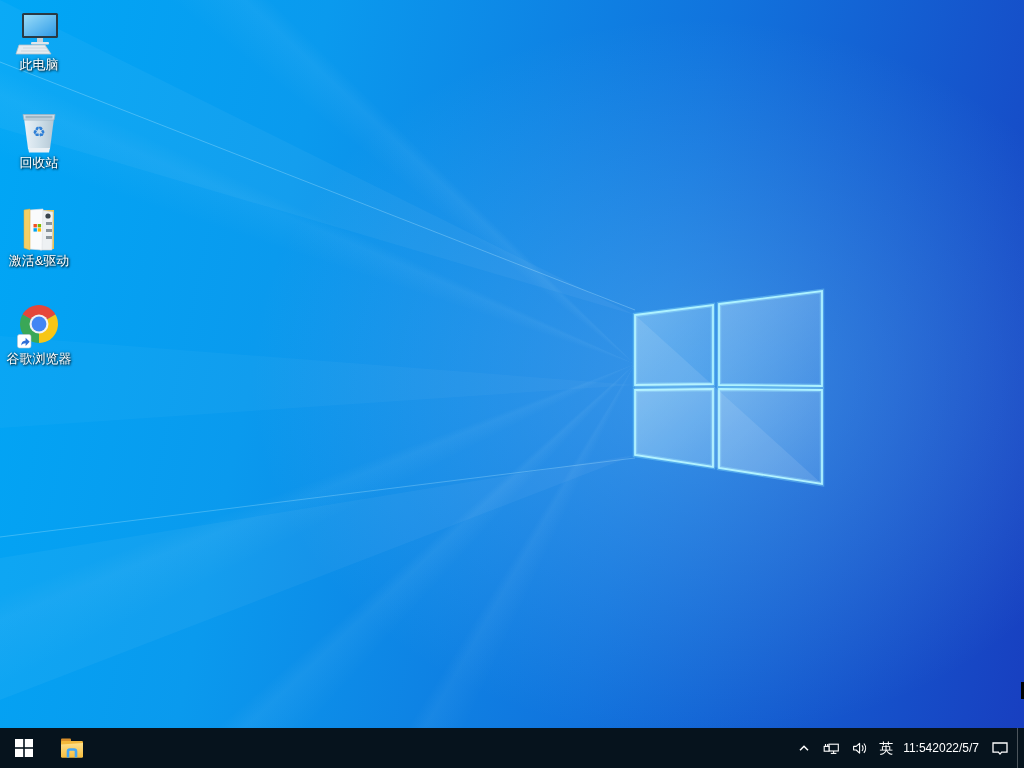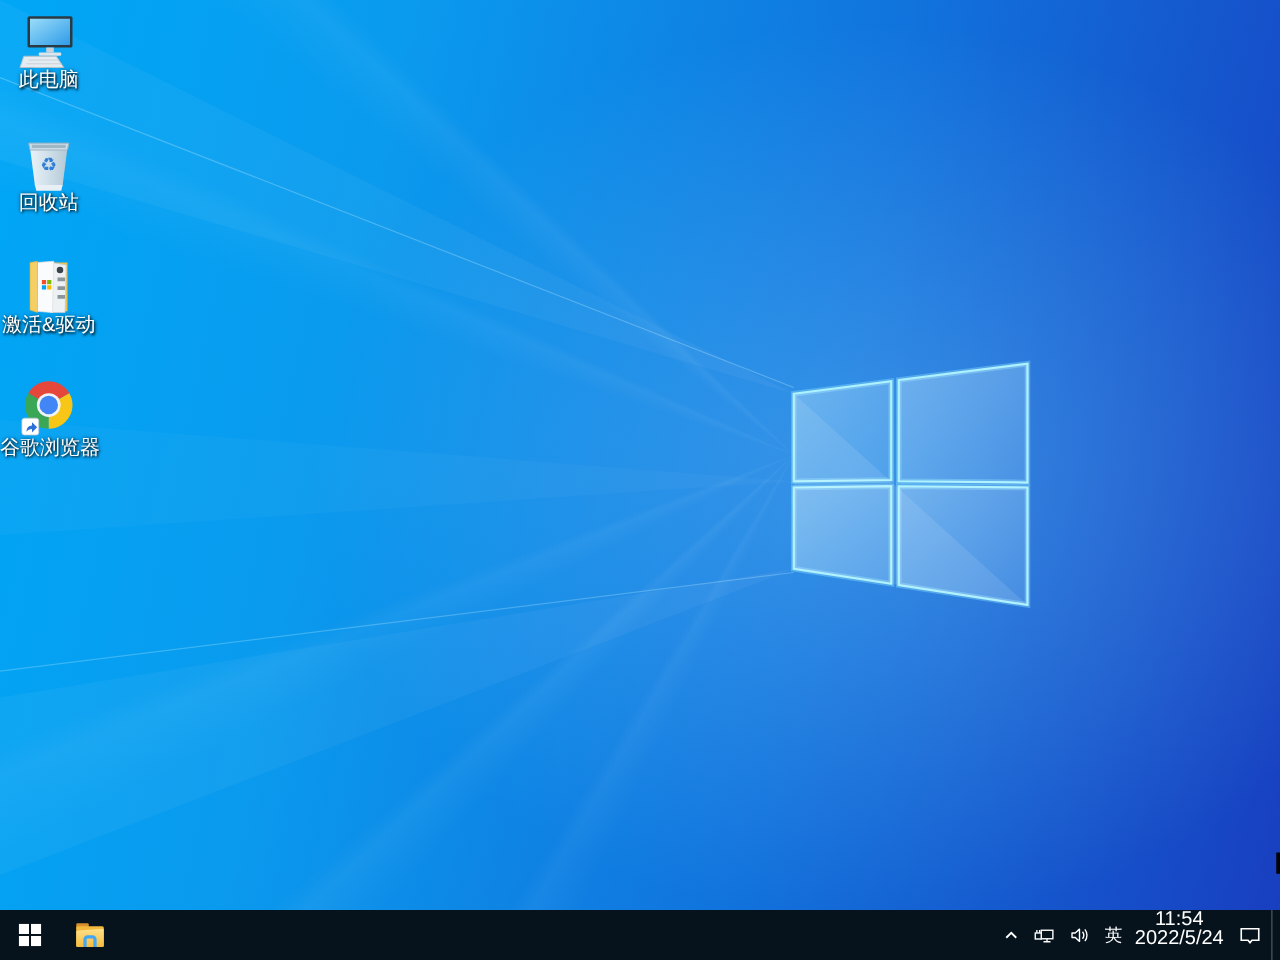--- a/index.html
+++ b/index.html
@@ -25,21 +25,21 @@
       linear-gradient(102deg, #00a7f6 0%, #0a9aee 28%, #1173dd 62%, #183fc0 100%);
   }
   .wallpaper-svg { position:absolute; left:0; top:0; width:1024px; height:728px; }
 
   
   .icon-cell {
     position:absolute; left:0; width:78px; text-align:center; cursor:default;
   }
   .icon-cell svg { display:block; margin:0 auto; }
   .icon-label {
-    margin-top:2px; font-size:16px; line-height:14px; color:#fff;
+    margin-top:2px; font-size:13px; line-height:14px; color:#fff;
     text-shadow:1px 1px 2px rgba(0,0,0,0.85), 0 0 3px rgba(0,0,0,0.6);
     white-space:nowrap;
   }
 
   
   .taskbar {
     position:absolute; left:0; bottom:0; width:1024px; height:40px;
     background:#06131d; display:flex; align-items:stretch; color:#fff;
   }
   .tb-btn {
@@ -48,22 +48,22 @@
   }
   .tray {
     position:absolute; right:0; top:0; height:40px;
     display:flex; align-items:center;
   }
   .tray-item {
     height:40px; display:flex; align-items:center; justify-content:center;
   }
   .tray-ime { width:26px; font-size:14px; line-height:40px; }
   .tray-clock {
-    min-width:68px; padding:0 4px; flex-direction:column; justify-content:flex-start;
-    font-size:16px; line-height:15px; text-align:center;
+    min-width:68px; padding:0 4px; justify-content:flex-start;
+    font-size:12px; line-height:15px; text-align:center;
   }
   .tray-sep { width:1px; height:40px; background:rgba(255,255,255,0.28); }
   .show-desktop { width:6px; height:40px; }
 
   .edge-artifact {
     position:absolute; right:0; top:682px; width:3px; height:17px; background:#010306;
   }
 </style>
 </head>
 <body>
@@ -229,21 +229,21 @@
         <path d="M2.6 6.4 H5.2 L8.6 3.3 V13.1 L5.2 10 H2.6 Z" fill="none" stroke="#fff" stroke-width="1.1" stroke-linejoin="round"></path>
         <path d="M11 5.4 A4.6 4.6 0 0 1 11 11" fill="none" stroke="#fff" stroke-width="1.1"></path>
         <path d="M12.9 3.5 A7.4 7.4 0 0 1 12.9 12.9" fill="none" stroke="#fff" stroke-width="1.1"></path>
       </svg>
     </div>
 
     <div class="tray-item tray-ime">英</div>
 
     <div class="tray-item tray-clock">
       <div>11:54</div>
-      <div>2022/5/24</div>
+      <div>2022/5/7</div>
     </div>
 
     <div class="tray-item" style="width:34px">
       <svg width="18" height="17" viewBox="0 0 18 17">
         <path d="M2 3 H16 V12.2 H10.6 L9 14.1 L7.4 12.2 H2 Z" fill="none" stroke="#fff" stroke-width="1.3"></path>
       </svg>
     </div>
 
     <div class="tray-sep"></div>
     <div class="show-desktop"></div>

